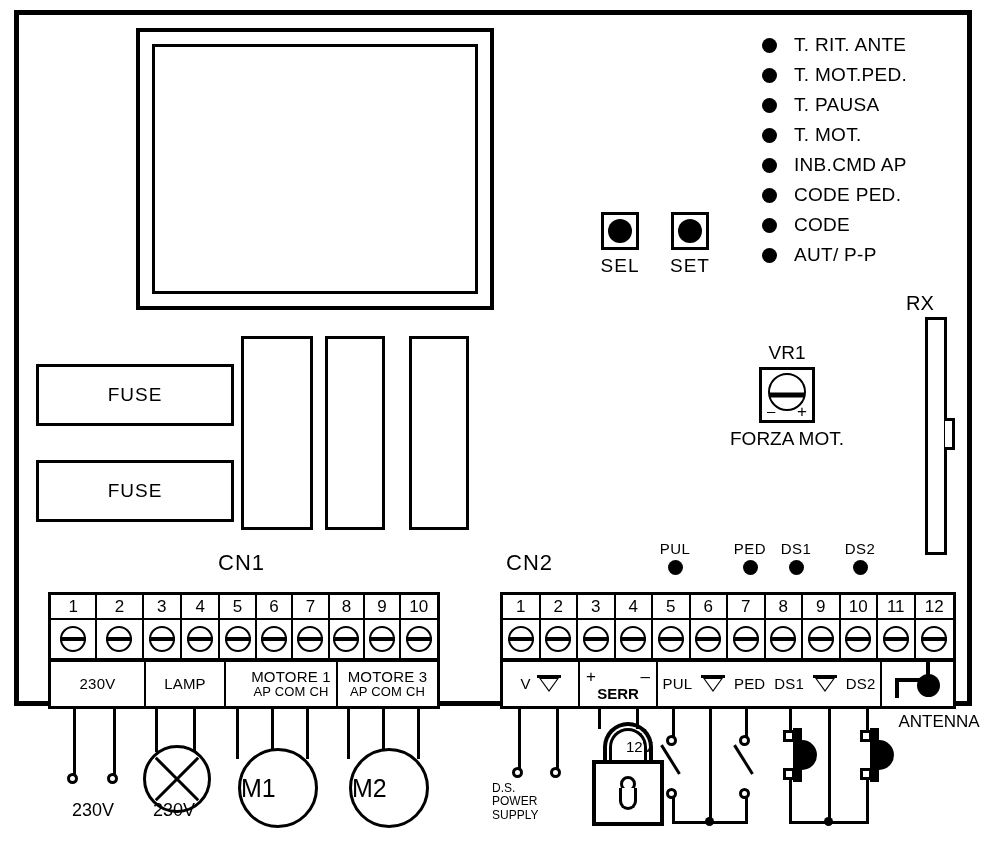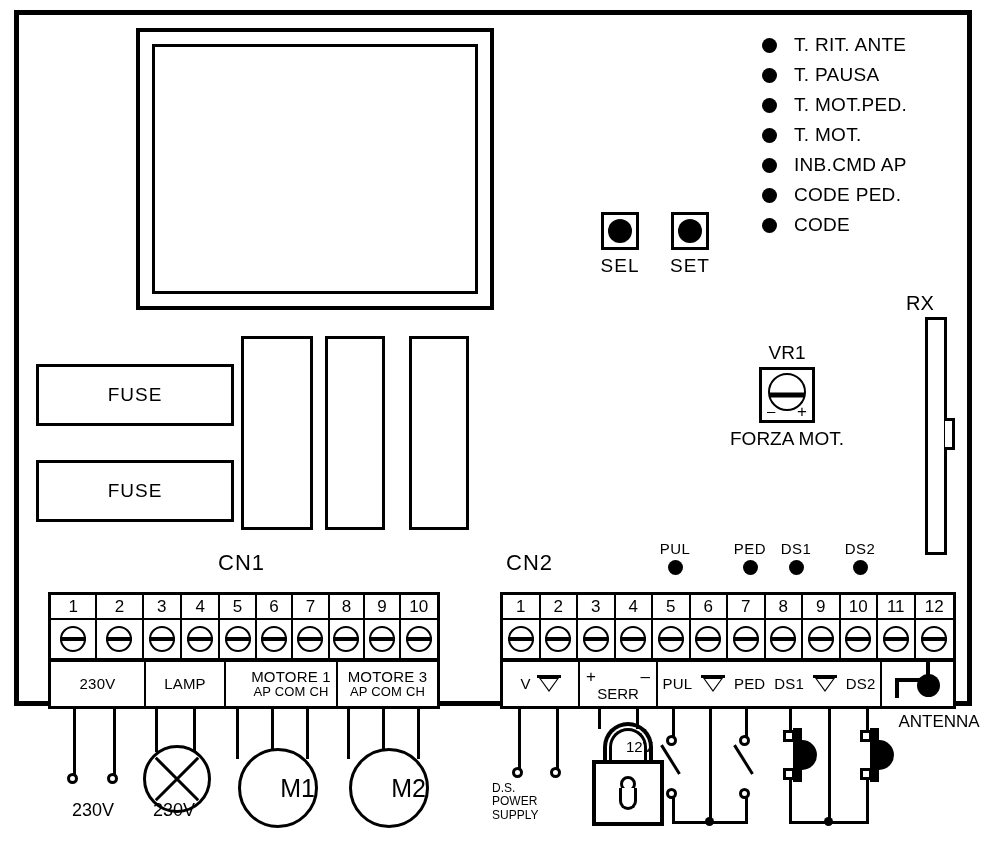--- a/index.html
+++ b/index.html
@@ -85,21 +85,21 @@
   .gnd{position:relative;width:24px;height:18px;}
   .gnd .bar{position:absolute;left:0;top:0;width:24px;height:3px;background:#000;}
   .gnd .tri{position:absolute;left:2px;top:3px;width:0;height:0;
             border-left:10px solid transparent;border-right:10px solid transparent;border-top:14px solid #000;}
   .gnd .tri2{position:absolute;left:4px;top:4px;width:0;height:0;
              border-left:8px solid transparent;border-right:8px solid transparent;border-top:11px solid #fff;}
 
   
   .serr{display:flex;flex-direction:column;align-items:center;line-height:1.0;}
   .serr .pm{display:flex;width:64px;justify-content:space-between;font-size:17px;}
-  .serr .nm{font-size:15px;margin-top:1px;}
+  .serr .nm{font-size:15px;margin-top:1px;font-weight:bold;}
 
   
   .minil{position:absolute;text-align:center;}
   .minil .lbl{font-size:15px;letter-spacing:.5px;}
   .minil .dot{width:15px;height:15px;border-radius:50%;background:#000;margin:3px auto 0;}
 
   
   .w{position:absolute;background:#000;}
   .wv{width:3px;}
   .wh{height:3px;}
@@ -108,21 +108,21 @@
   .dot-j{position:absolute;width:9px;height:9px;border-radius:50%;background:#000;}
   .cap{position:absolute;font-size:18px;text-align:center;white-space:nowrap;}
   .cap-s{position:absolute;font-size:12px;white-space:nowrap;line-height:1.12;}
 
   .lamp{position:absolute;width:62px;height:62px;border:3px solid #000;border-radius:50%;background:#fff;}
   .lamp:before,.lamp:after{content:"";position:absolute;left:50%;top:50%;width:60px;height:3px;background:#000;}
   .lamp:before{transform:translate(-50%,-50%) rotate(45deg);}
   .lamp:after{transform:translate(-50%,-50%) rotate(-45deg);}
 
   .motor{position:absolute;width:74px;height:74px;border:3px solid #000;border-radius:50%;background:#fff;
-         display:flex;align-items:center;justify-content:flex-end;font-size:25px;}
+         display:flex;align-items:center;justify-content:flex-start;font-size:25px;}
 
   
   #lock{position:absolute;left:592px;top:722px;width:72px;height:104px;}
   #lock-shackle{position:absolute;left:11px;top:0;width:50px;height:44px;
                 border:4px solid #000;border-bottom:none;border-radius:25px 25px 0 0;box-sizing:border-box;}
   #lock-shackle2{position:absolute;left:17px;top:6px;width:38px;height:40px;
                 border:3px solid #000;border-bottom:none;border-radius:19px 19px 0 0;box-sizing:border-box;}
   #lock-body{position:absolute;left:0;top:38px;width:72px;height:66px;border:4px solid #000;box-sizing:border-box;background:#fff;}
   #lock-kh{position:absolute;left:50%;top:12px;transform:translateX(-50%);width:16px;height:16px;
            border:3px solid #000;border-radius:50%;box-sizing:border-box;background:#fff;}
@@ -169,41 +169,45 @@
   <div id="relay2" class="abs relay"></div>
   <div id="relay3" class="abs relay"></div>
 
   <div id="led-list" class="abs">
     <div class="led-row">
       <span class="led-dot"></span>
       <span class="led-label">T. RIT. ANTE</span>
     </div>
     <div class="led-row">
       <span class="led-dot"></span>
+      <span class="led-label">T. MOT.PED.</span>
+    </div>
+    <div class="led-row">
+      <span class="led-dot"></span>
       <span class="led-label">T. PAUSA</span>
     </div>
     <div class="led-row">
       <span class="led-dot"></span>
-      <span class="led-label">T. MOT.PED.</span>
-    </div>
-    <div class="led-row">
-      <span class="led-dot"></span>
       <span class="led-label">T. MOT.</span>
     </div>
     <div class="led-row">
       <span class="led-dot"></span>
       <span class="led-label">INB.CMD AP</span>
     </div>
     <div class="led-row">
       <span class="led-dot"></span>
       <span class="led-label">CODE  PED.</span>
     </div>
     <div class="led-row">
       <span class="led-dot"></span>
       <span class="led-label">CODE</span>
+    </div>
+    <div class="led-row">
+      <span class="led-dot"></span>
+      <span class="led-label">AUT/ P-P</span>
     </div>
   </div>
 
   <div id="btn-set" class="abs pushbtn-wrap">
     <div class="pushbtn">
         <i></i>
       </div>
     <div class="pushbtn-label">SET</div>
   </div>
   <div id="btn-sel" class="abs pushbtn-wrap">

